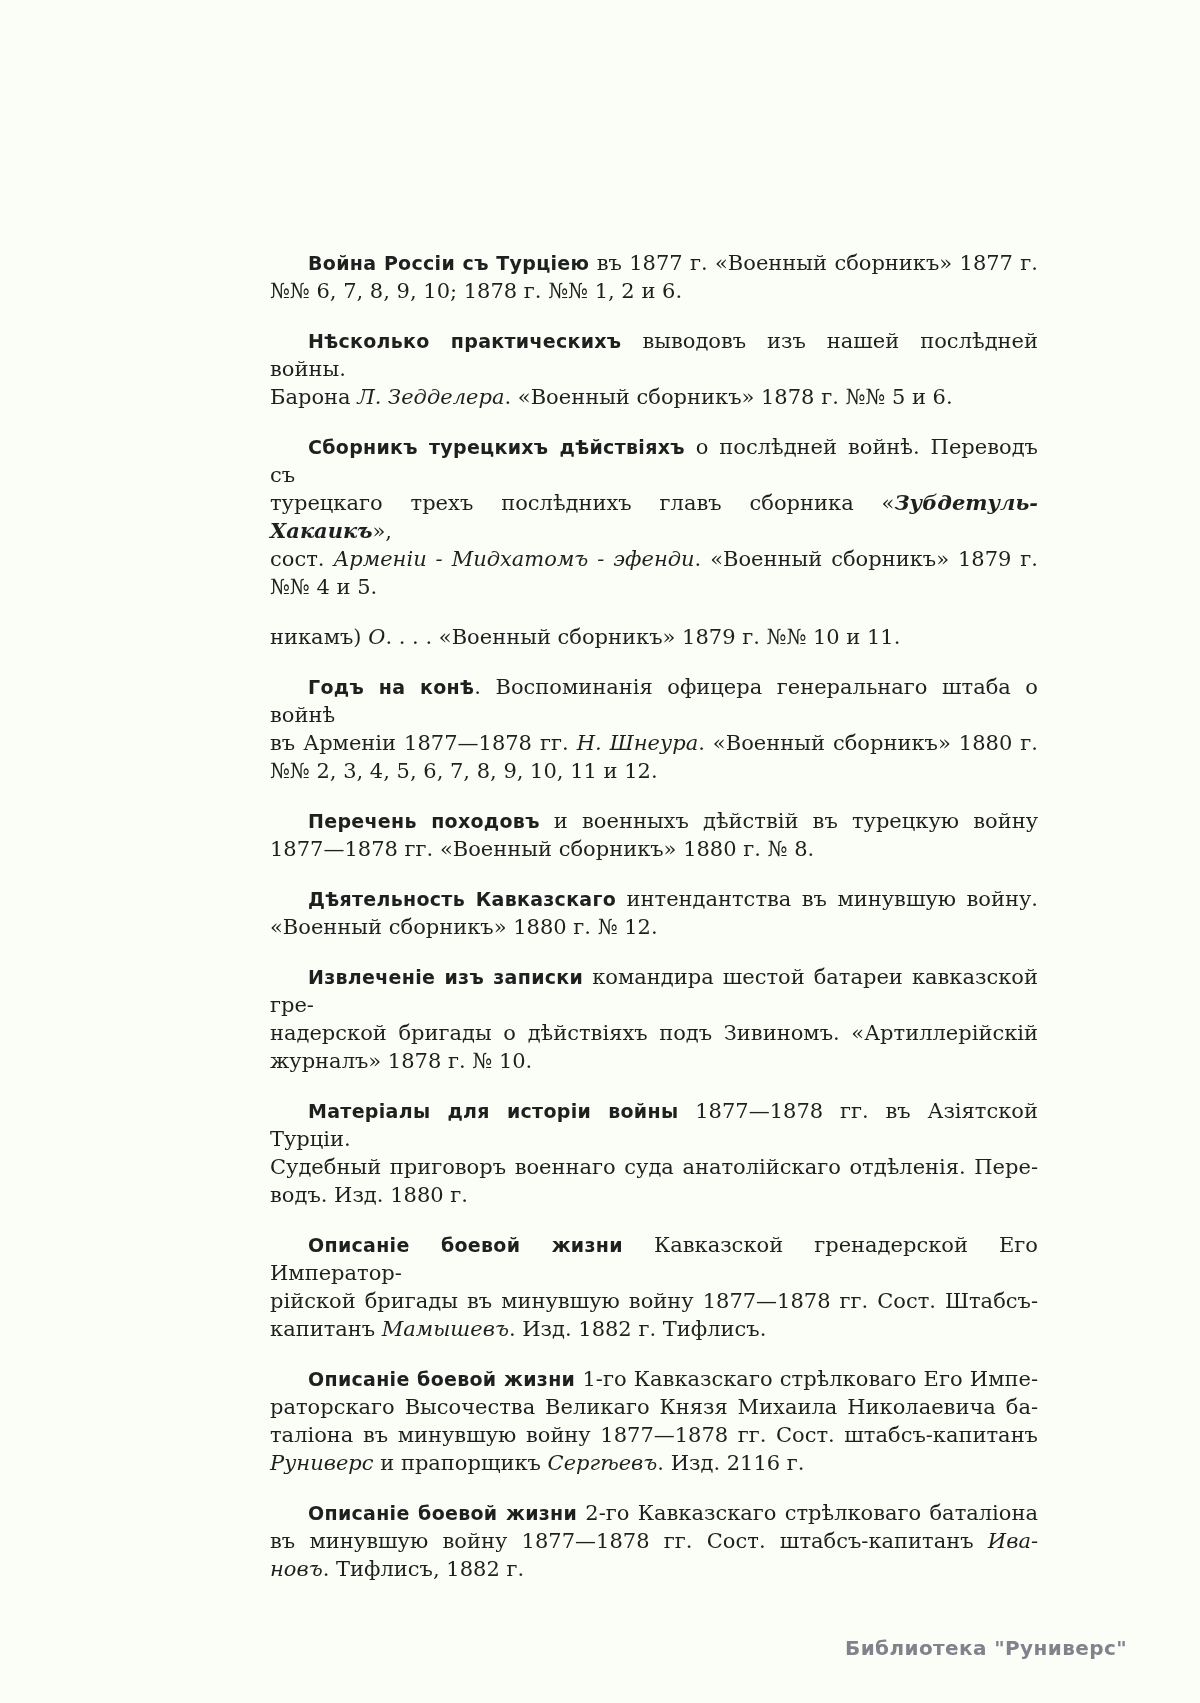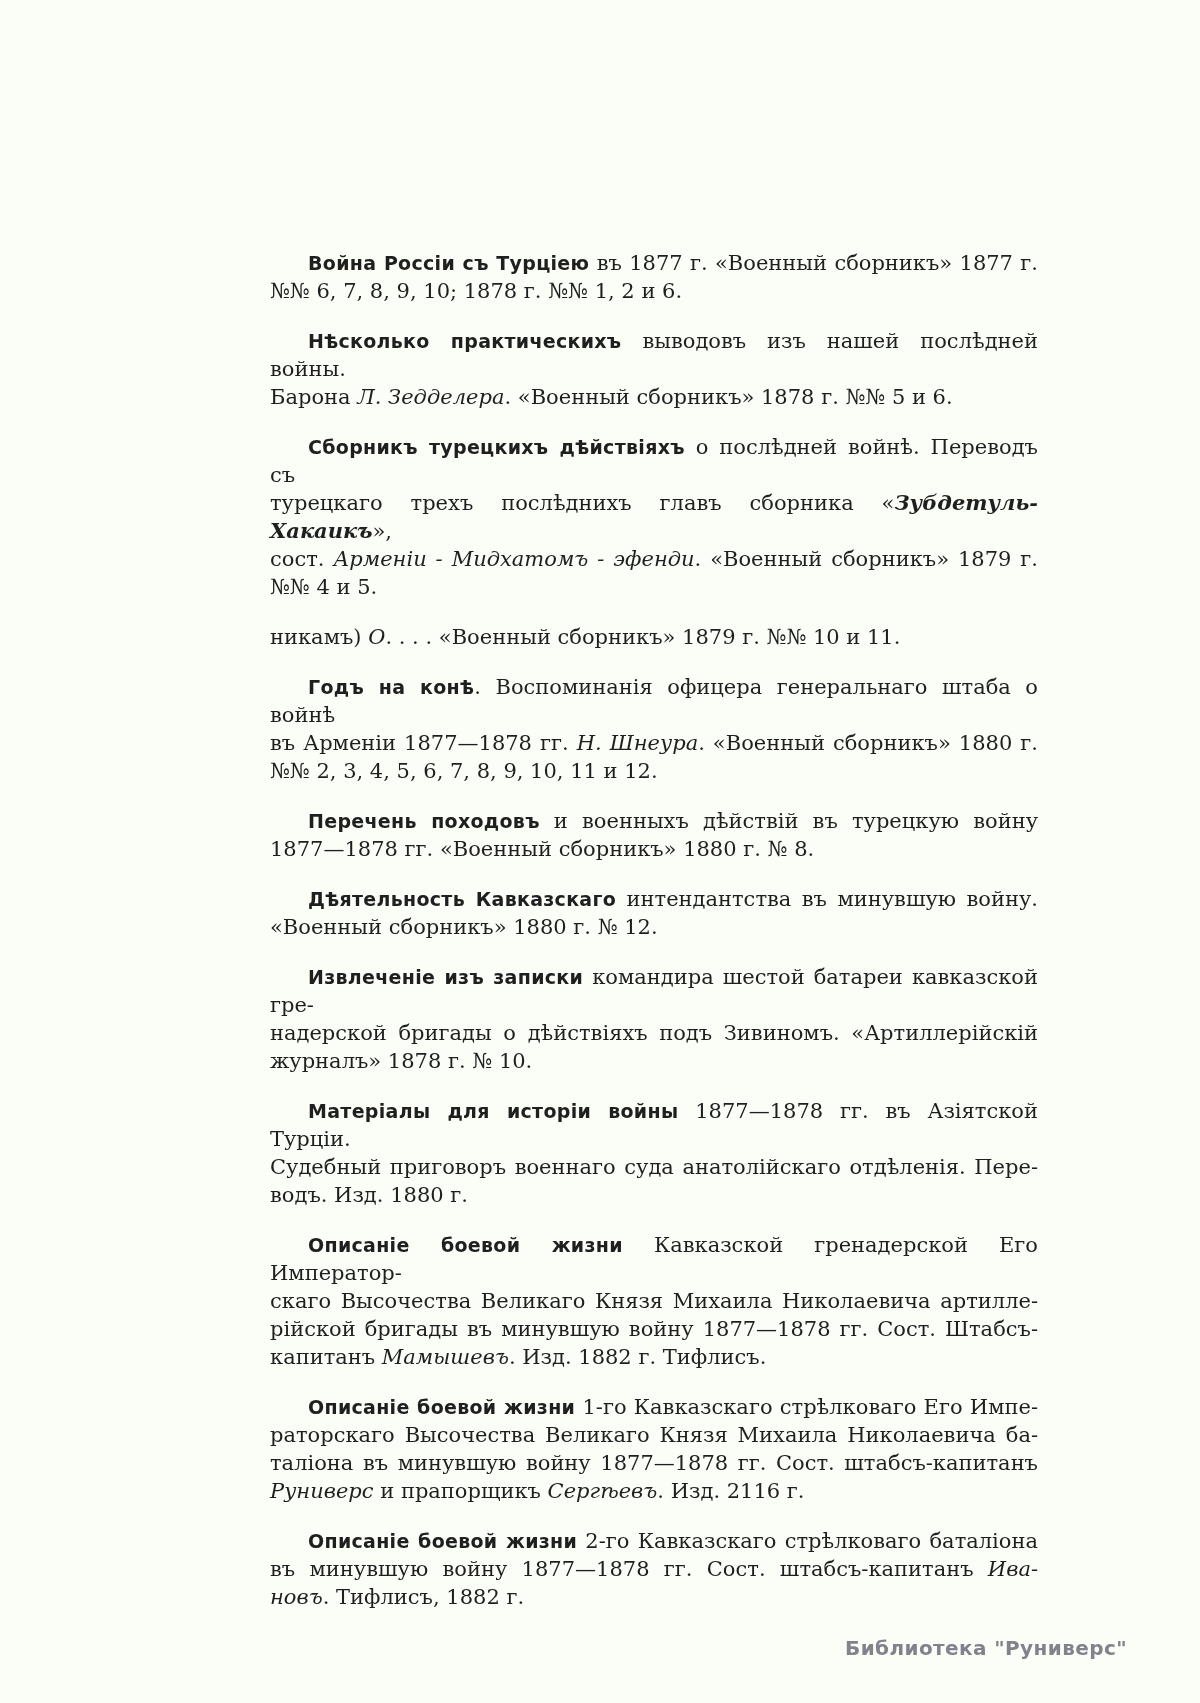--- a/index.html
+++ b/index.html
@@ -86,21 +86,20 @@
       <span class="line"><span>надерской бригады о дѣйствіяхъ подъ Зивиномъ. «Артиллерійскій</span></span>
       <span class="line last"><span>журналъ» 1878 г. № 10.</span></span>
     </p>
     <p class="entry">
       <span class="line first"><b class="lead">Матеріалы для исторіи войны</b><span> 1877—1878 гг. въ Азіятской Турціи.</span></span>
       <span class="line"><span>Судебный приговоръ военнаго суда анатолійскаго отдѣленія. Пере-</span></span>
       <span class="line last"><span>водъ. Изд. 1880 г.</span></span>
     </p>
     <p class="entry">
       <span class="line first"><b class="lead">Описаніе боевой жизни</b><span> Кавказской гренадерской Его Император-</span></span>
-      <span class="line"><span>скаго Высочества Великаго Князя Михаила Николаевича артилле-</span></span>
       <span class="line"><span>рійской бригады въ минувшую войну 1877—1878 гг. Сост. Штабсъ-</span></span>
       <span class="line last"><span>капитанъ </span><i>Мамышевъ</i><span>. Изд. 1882 г. Тифлисъ.</span></span>
     </p>
     <p class="entry">
       <span class="line first"><b class="lead">Описаніе боевой жизни</b><span> 1-го Кавказскаго стрѣлковаго Его Импе-</span></span>
       <span class="line"><span>раторскаго Высочества Великаго Князя Михаила Николаевича ба-</span></span>
       <span class="line"><span>таліона въ минувшую войну 1877—1878 гг. Сост. штабсъ-капитанъ</span></span>
       <span class="line last"><i>Руниверс</i><span> и прапорщикъ </span><i>Сергѣевъ</i><span>. Изд. 2116 г.</span></span>
     </p>
     <p class="entry">

